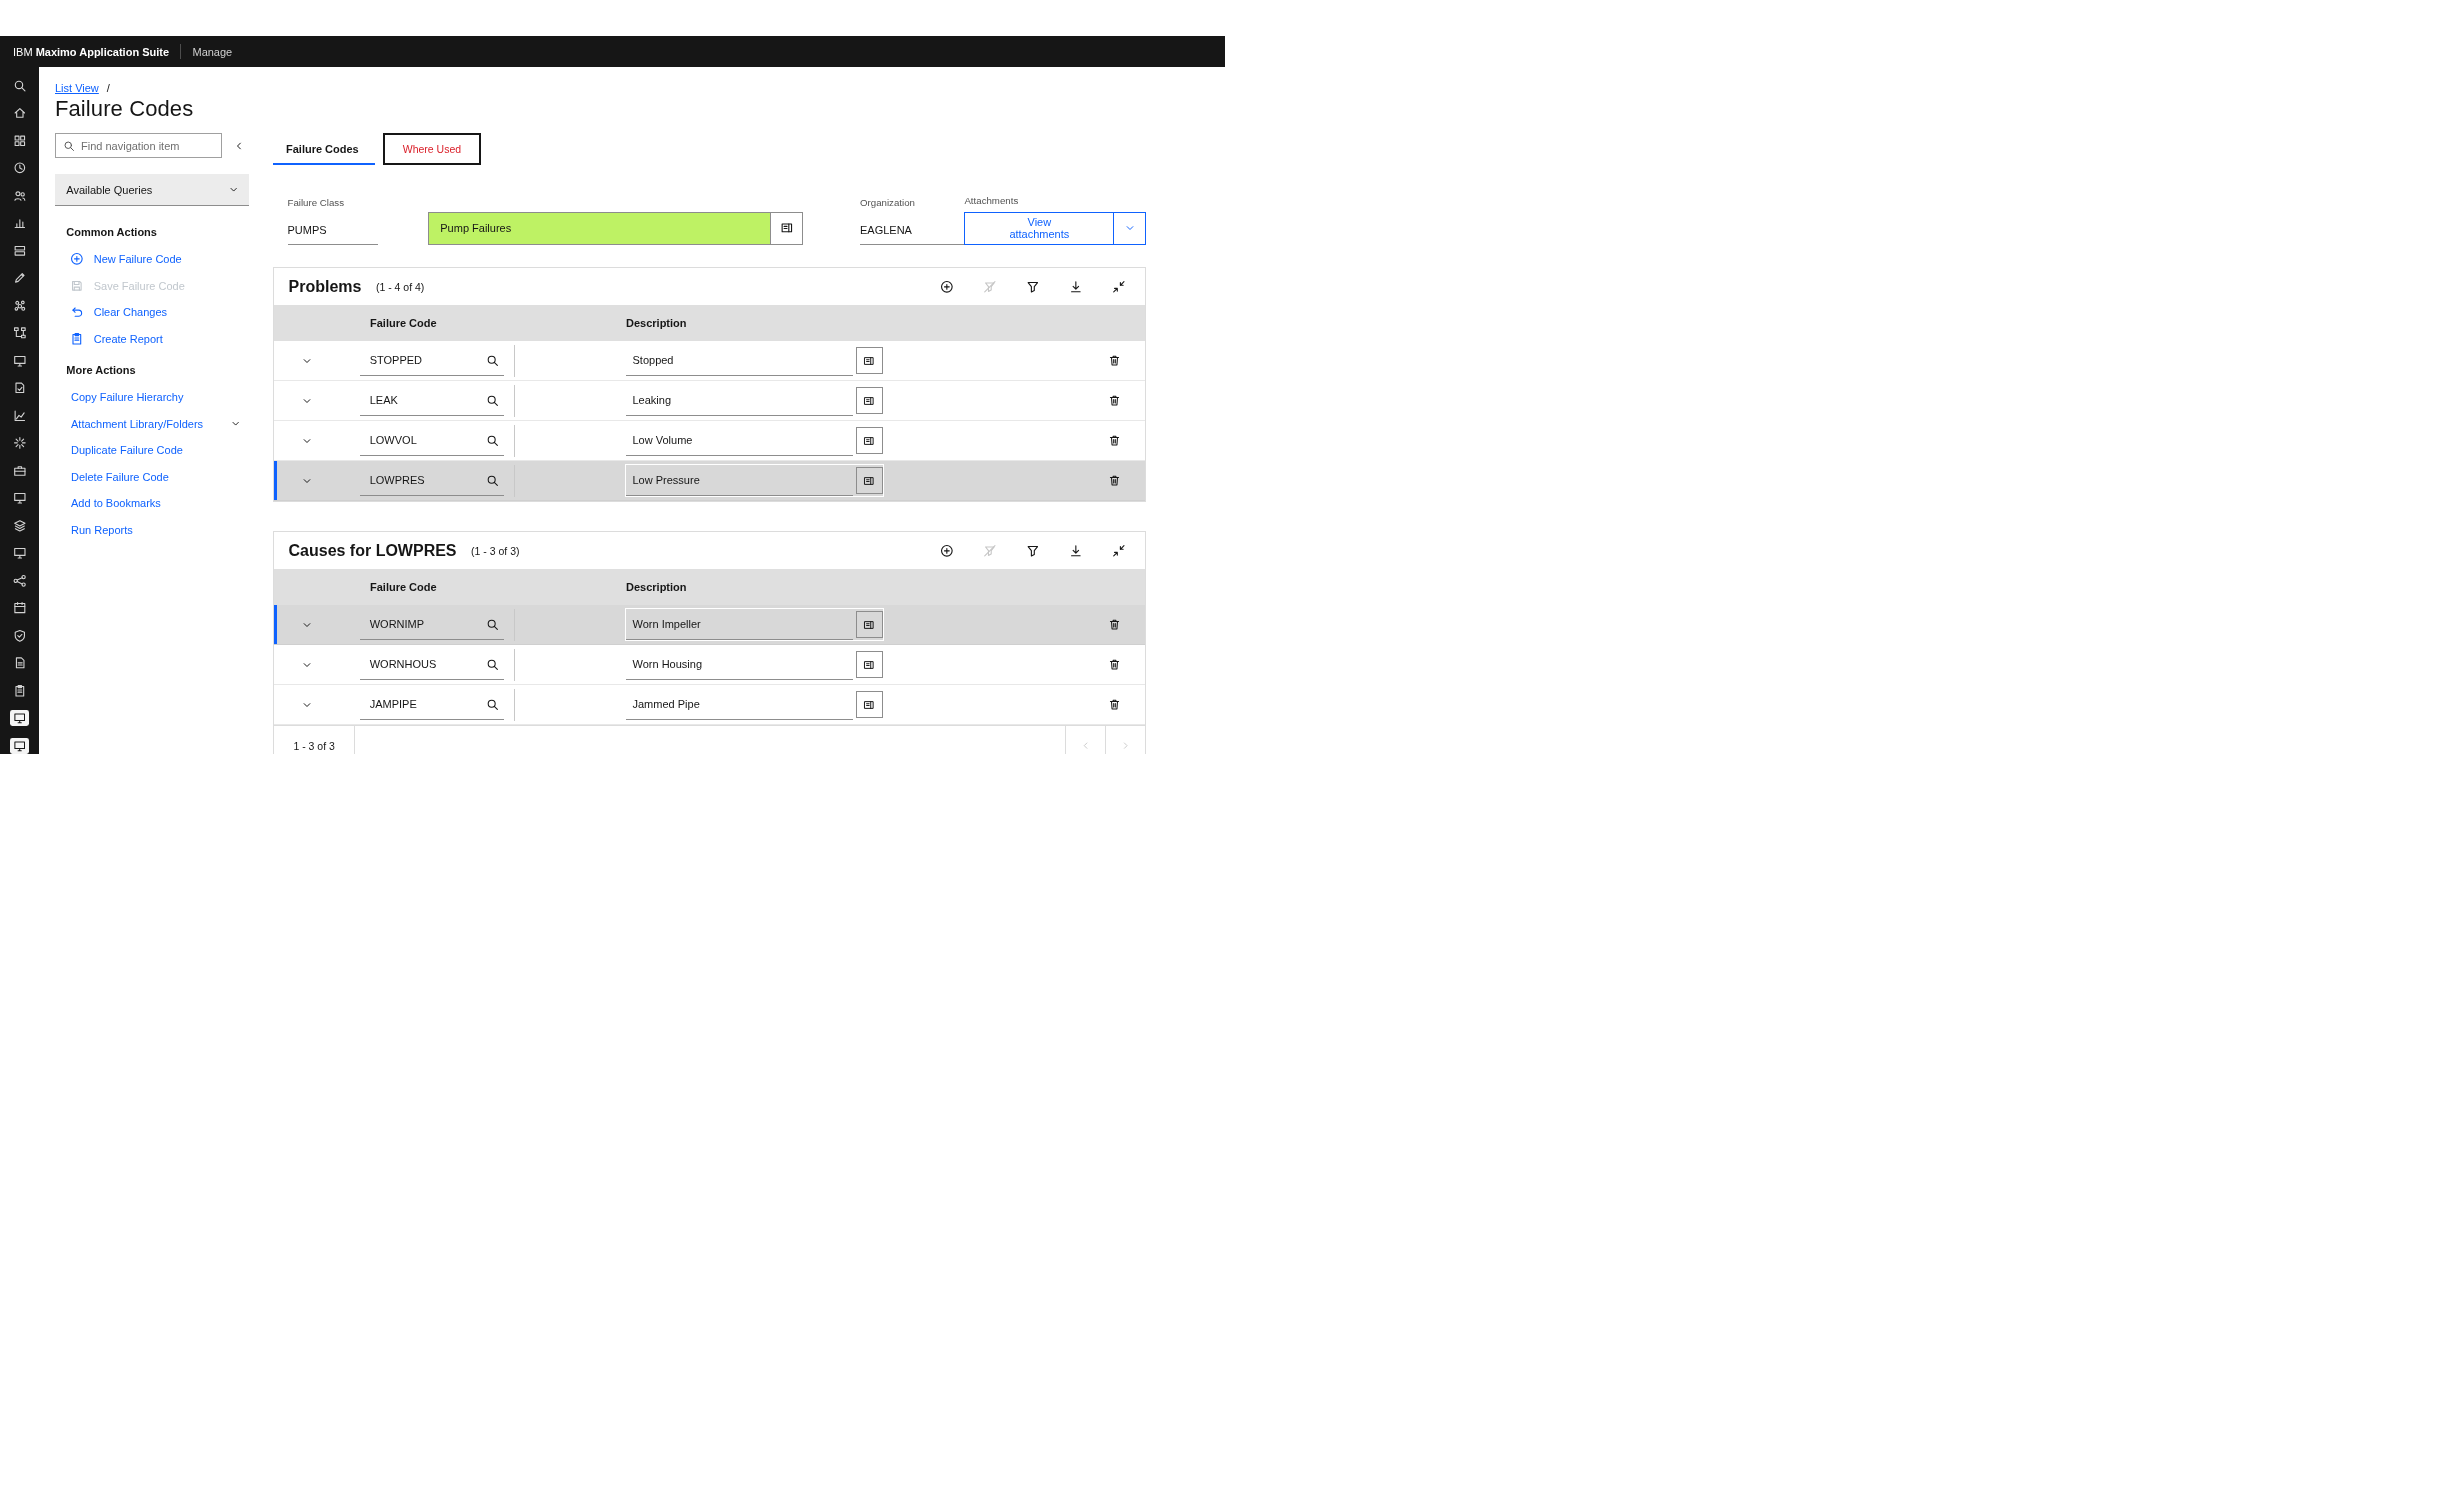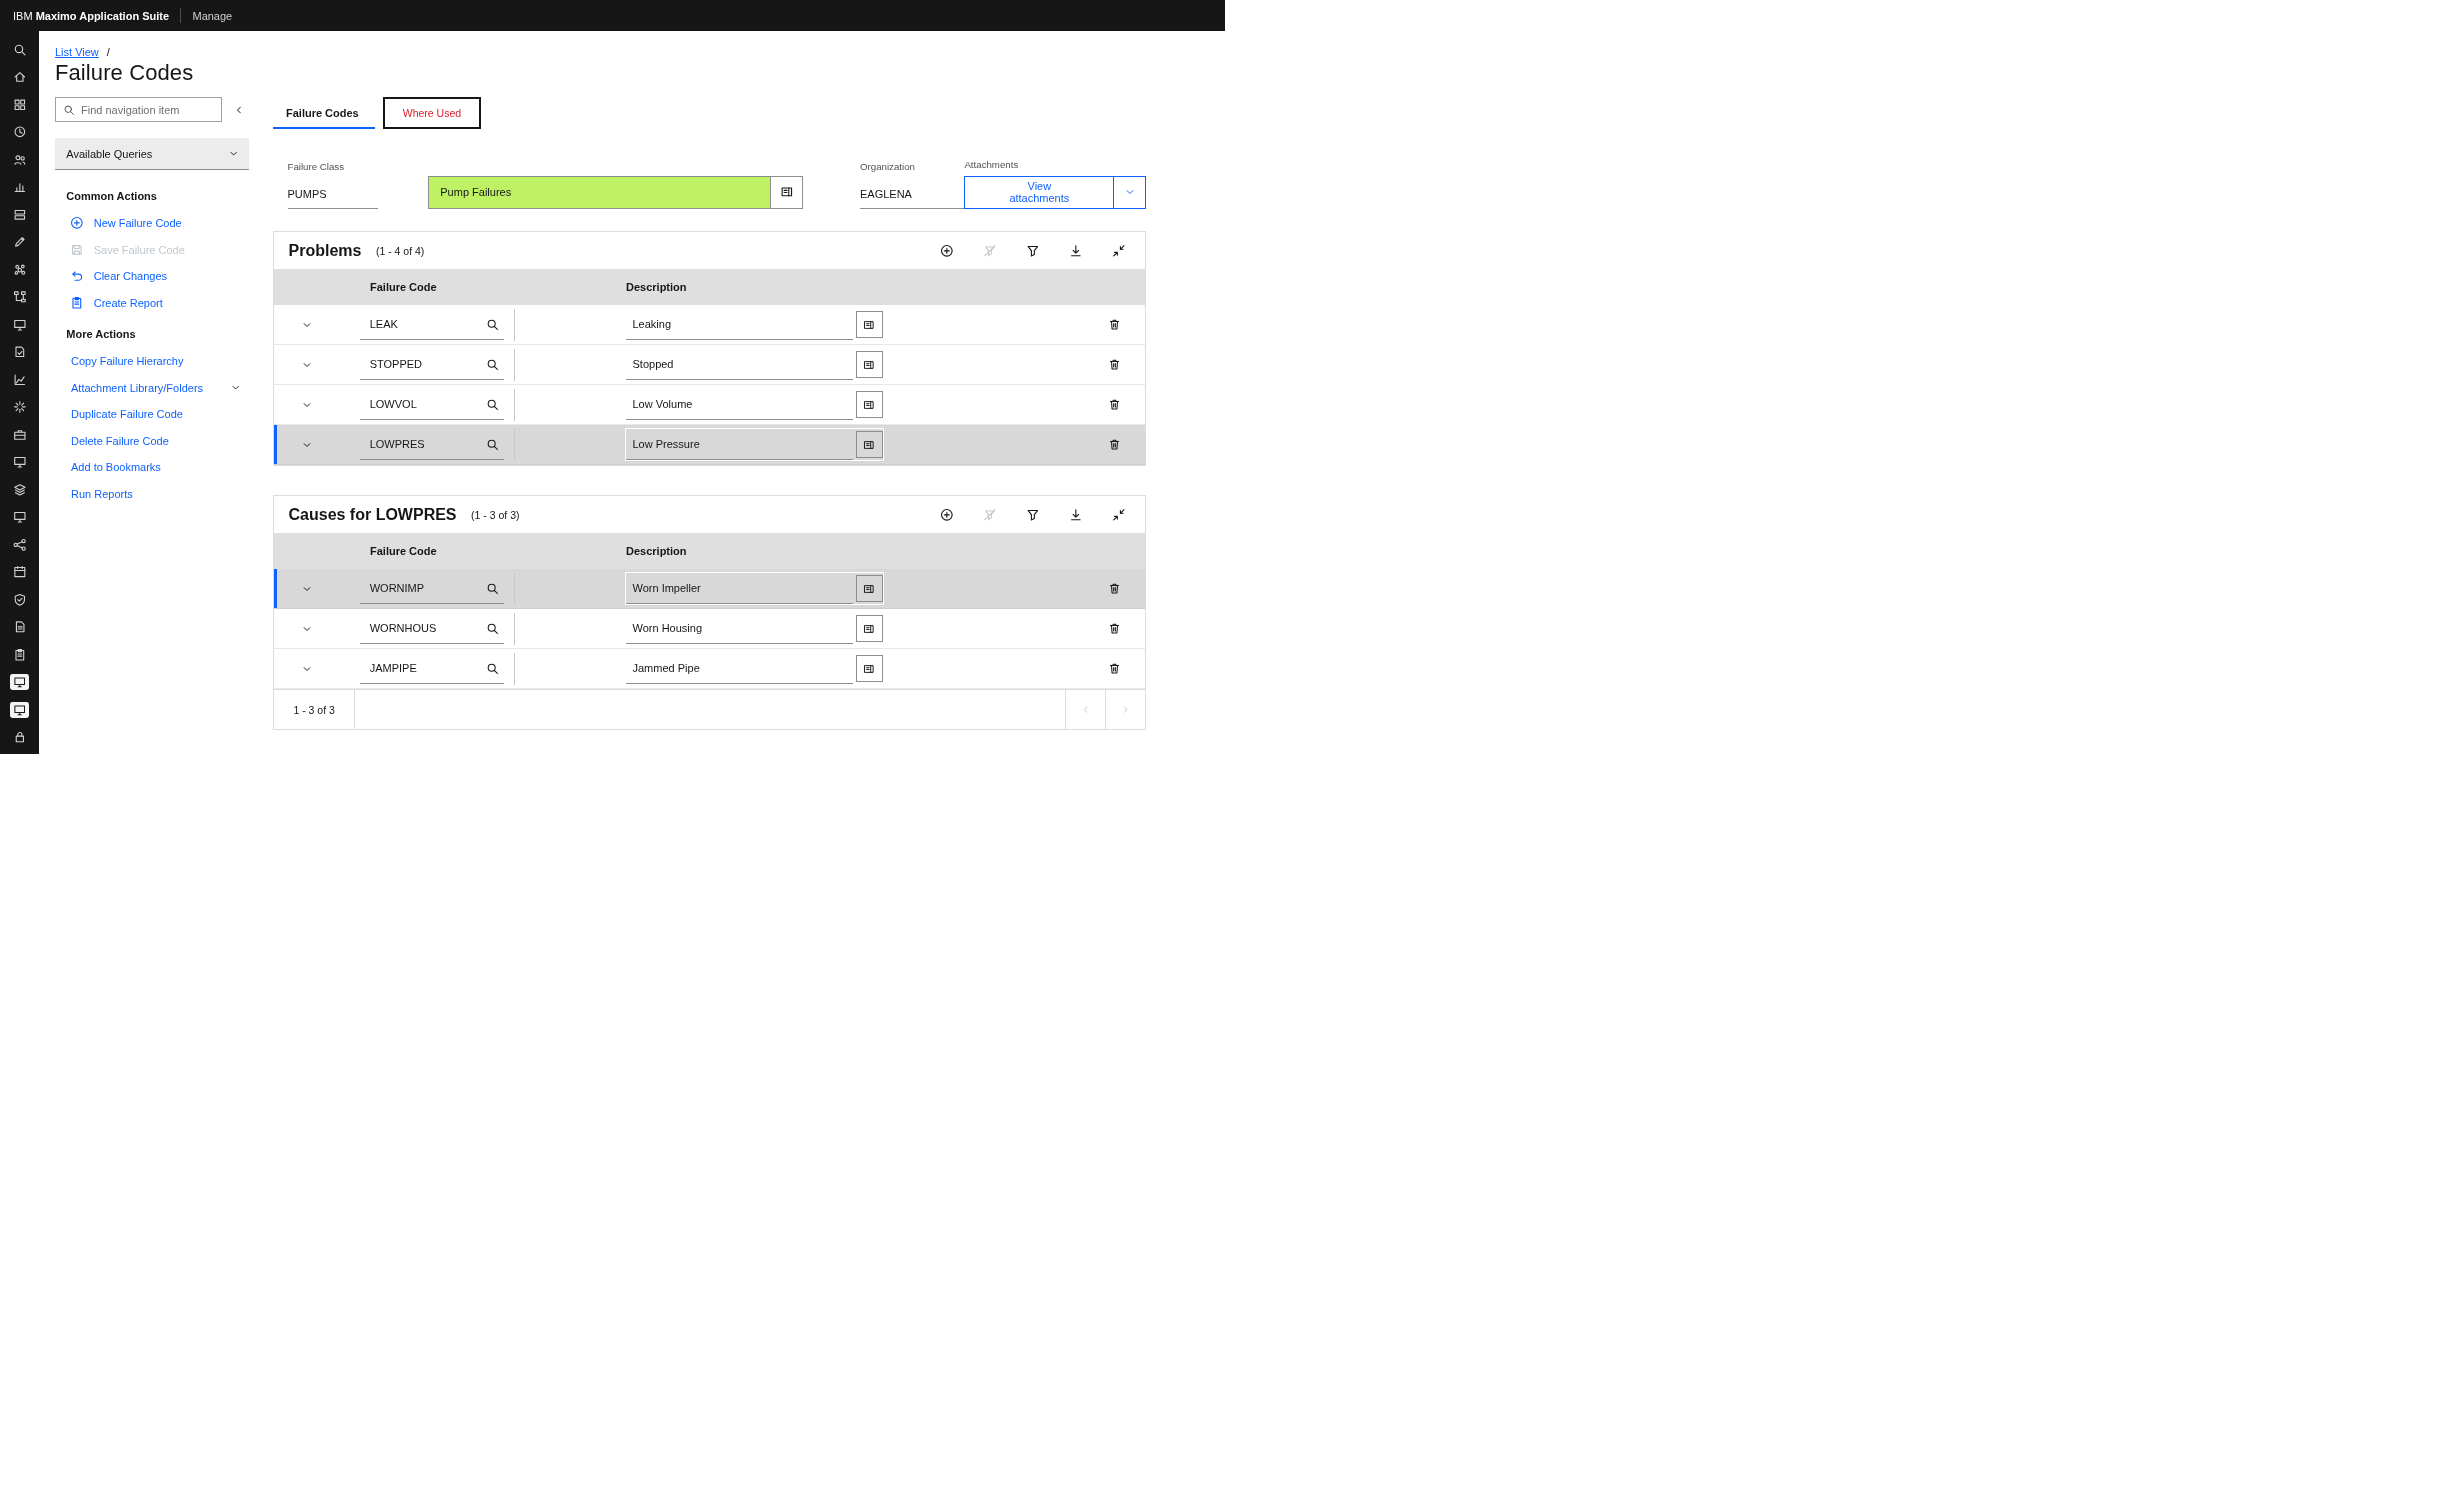--- a/index.html
+++ b/index.html
@@ -10,21 +10,21 @@
     color: #161616;
     background: #ffffff;
   }
   button { font-family: "Liberation Sans", sans-serif; cursor: pointer; }
 
   .sicon { fill: none; stroke: currentColor; stroke-width: 1.3; stroke-linecap: round; stroke-linejoin: round; }
 
   
   .topbar {
     height: 31px; background: #161616; color: #ffffff;
-    display: flex; align-items: center; padding: 0 13px; gap: 11.3px;
+    display: flex; align-items: center; padding: 0 13px; gap: 11.3px; margin-top: 36px;
   }
   .brand { font-size: 11px; }
   .brand b { font-weight: 700; }
   .topbar-divider { width: 0.8px; height: 14.5px; background: #4d4d4d; }
   .topbar-app { color: #d0d0d0; font-size: 11px; background: none; border: none; }
 
   
   .shell { display: flex; height: 723px; }
   .rail {
     width: 39px; background: #161616; flex-shrink: 0;
@@ -634,32 +634,32 @@
           <div class="tgrid trow">
             <div class="chev-cell">
                 <button class="row-chev">
                   <svg class="sicon" viewBox="0 0 15 15" width="12" height="12">
                     <use href="#sym-chevdown"></use>
                   </svg>
                 </button>
               </div>
             <div class="code-cell">
                 <div class="code-field">
-                  <span>LEAK</span>
+                  <span>STOPPED</span>
                   <button class="lookup">
                     <svg class="sicon" viewBox="0 0 16 16" width="13" height="13">
                       <use href="#sym-search"></use>
                     </svg>
                   </button>
                 </div>
                 <span class="vrule"></span>
               </div>
             <div class="desc-cell">
                 <div class="desc-field">
-                  <span class="desc-text">Leaking</span>
+                  <span class="desc-text">Stopped</span>
                   <button class="ld-btn">
                     <svg class="sicon" viewBox="0 0 15 15" width="12" height="12">
                       <use href="#sym-longdesc"></use>
                     </svg>
                   </button>
                 </div>
               </div>
             <div></div>
             <div class="trash-cell">
                 <button class="trash-btn">
@@ -673,32 +673,32 @@
           <div class="tgrid trow">
             <div class="chev-cell">
                 <button class="row-chev">
                   <svg class="sicon" viewBox="0 0 15 15" width="12" height="12">
                     <use href="#sym-chevdown"></use>
                   </svg>
                 </button>
               </div>
             <div class="code-cell">
                 <div class="code-field">
-                  <span>STOPPED</span>
+                  <span>LEAK</span>
                   <button class="lookup">
                     <svg class="sicon" viewBox="0 0 16 16" width="13" height="13">
                       <use href="#sym-search"></use>
                     </svg>
                   </button>
                 </div>
                 <span class="vrule"></span>
               </div>
             <div class="desc-cell">
                 <div class="desc-field">
-                  <span class="desc-text">Stopped</span>
+                  <span class="desc-text">Leaking</span>
                   <button class="ld-btn">
                     <svg class="sicon" viewBox="0 0 15 15" width="12" height="12">
                       <use href="#sym-longdesc"></use>
                     </svg>
                   </button>
                 </div>
               </div>
             <div></div>
             <div class="trash-cell">
                 <button class="trash-btn">

